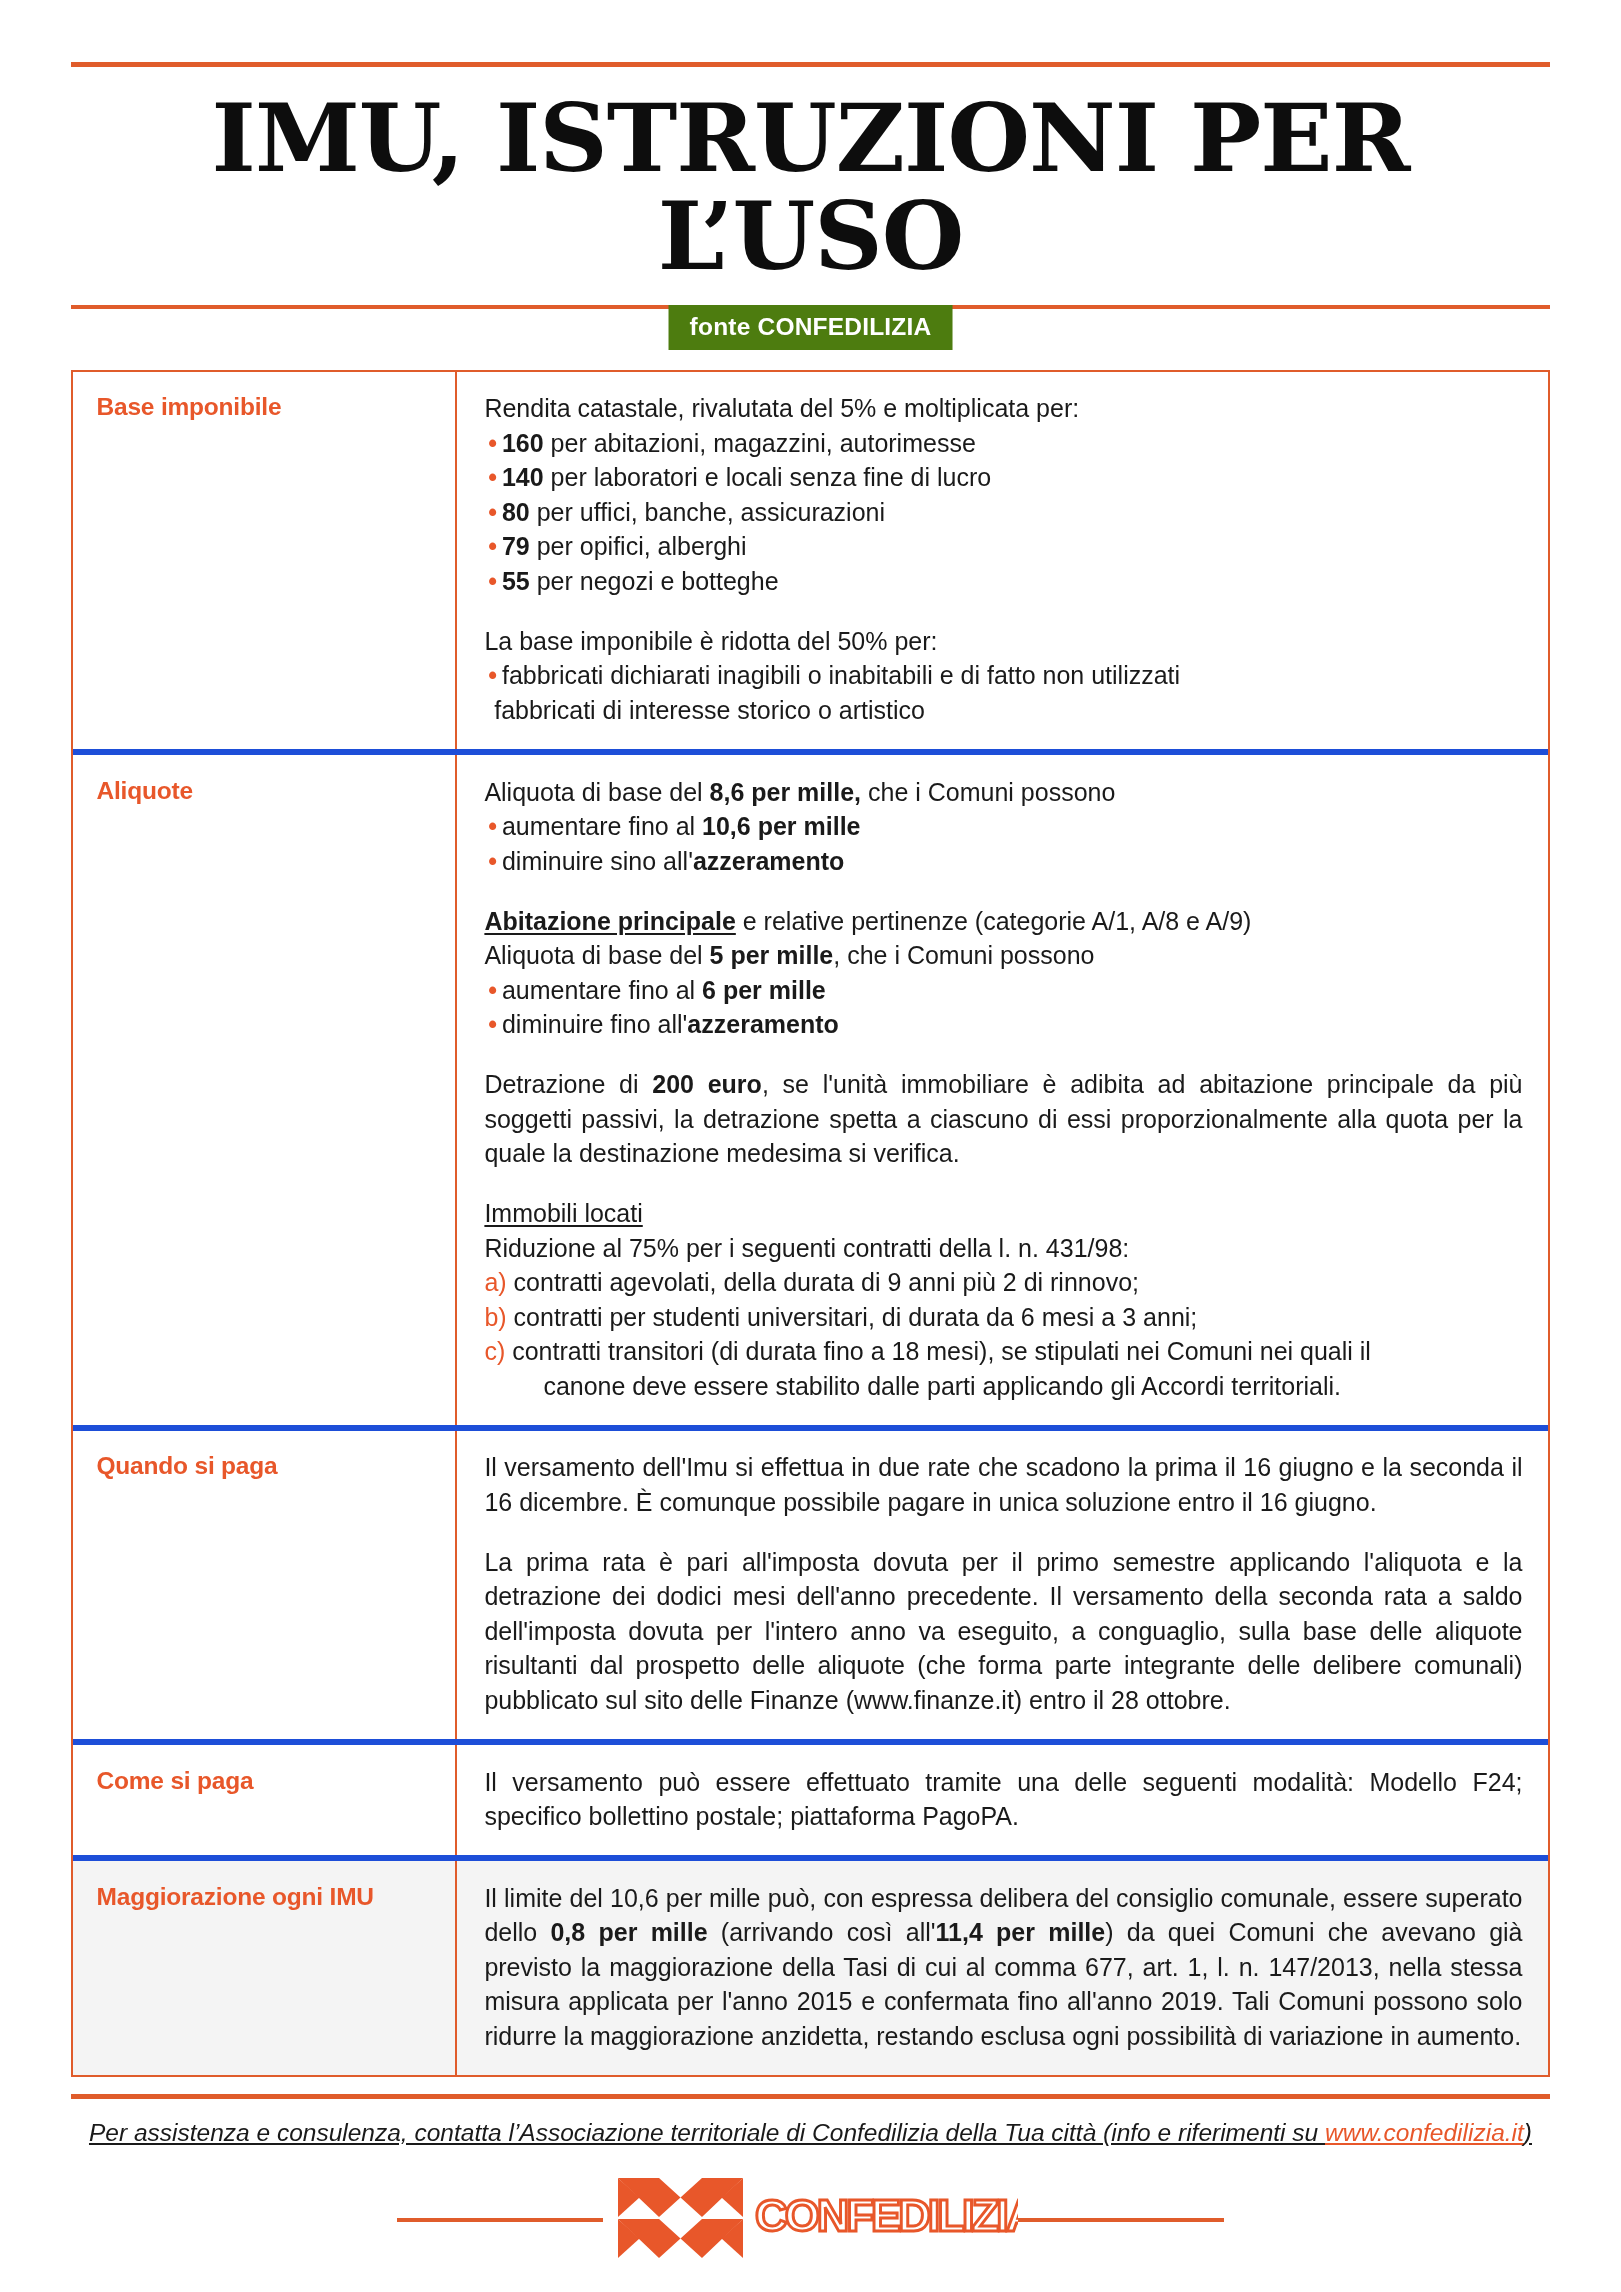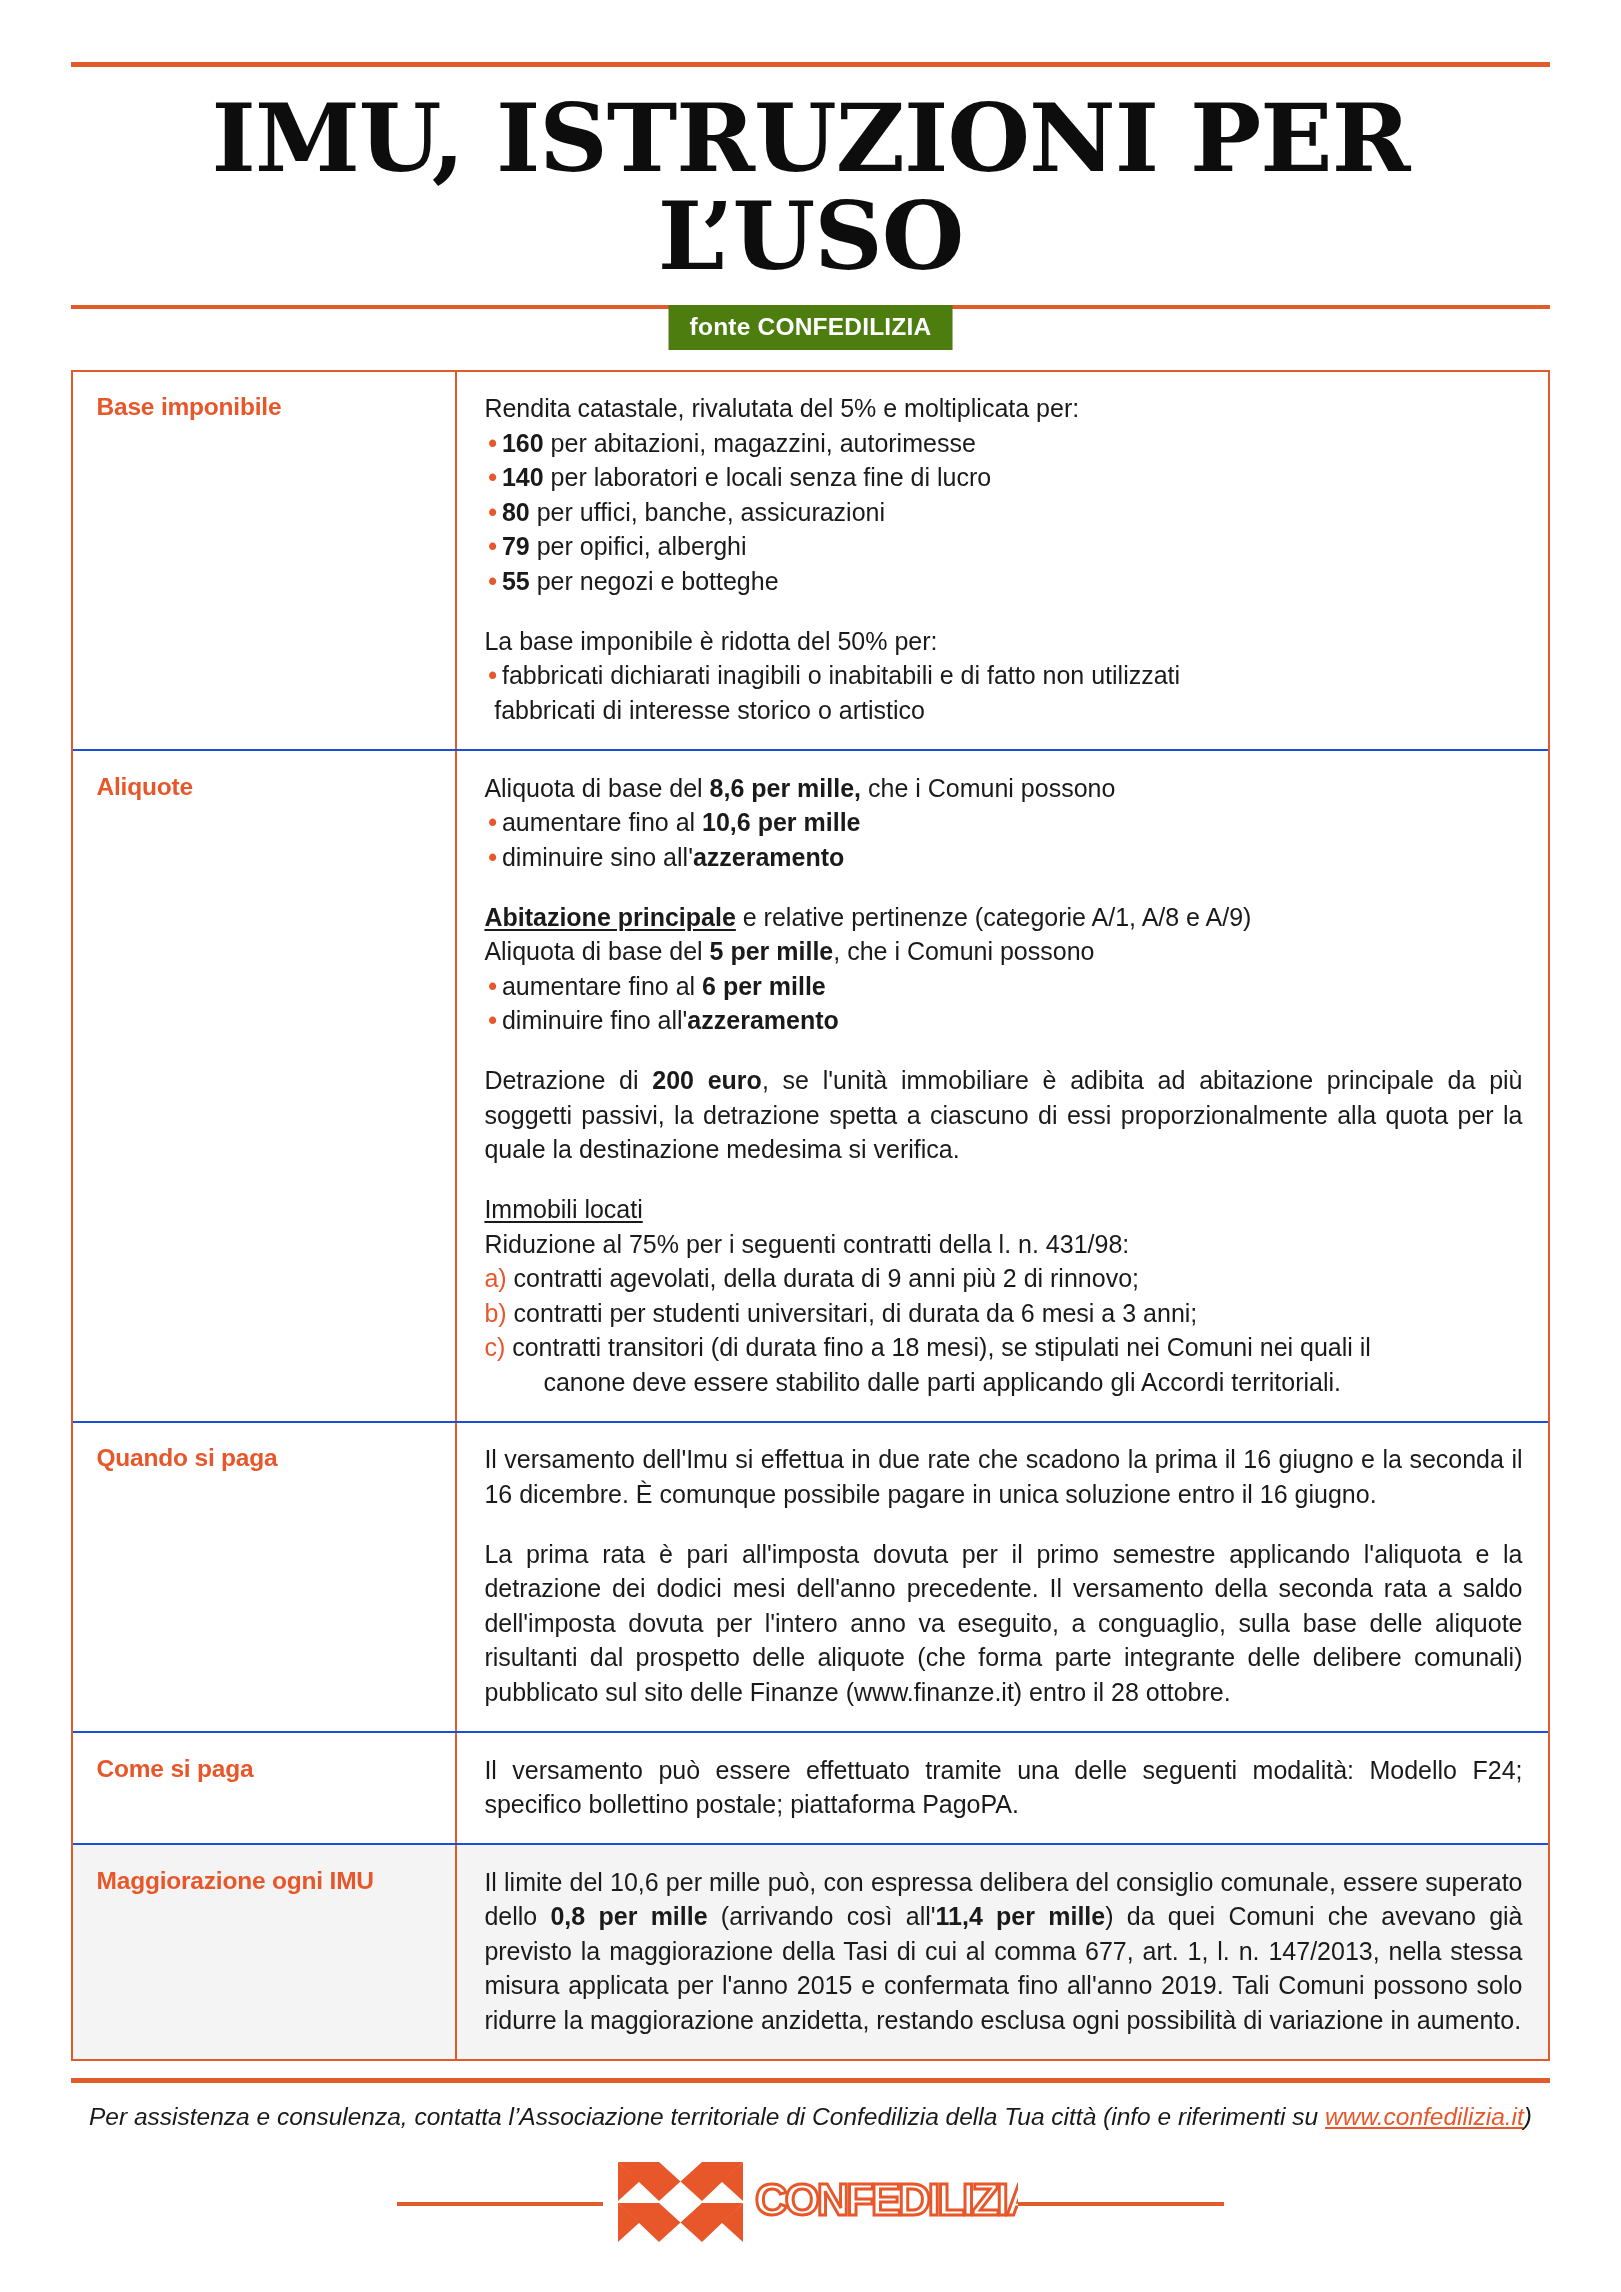--- a/index.html
+++ b/index.html
@@ -63,21 +63,21 @@
 
   
   .table {
     margin-top: 21.6px;
     border: 2.9px solid #e05c2b;
     display: flex;
     flex-direction: column;
   }
   .row {
     display: flex;
-    border-bottom: 2px solid #1d4ed8;
+    border-bottom: 6px solid #1d4ed8;
   }
   .row:last-child { border-bottom: none; }
   .row.shaded { background: #f4f4f4; }
   .cell-label {
     width: 384px;
     flex: 0 0 384px;
     border-right: 2px solid #e05c2b;
     padding: 21.6px 0 21.6px 23.5px;
   }
   .cell-label .lbl {
@@ -113,20 +113,21 @@
     background: #e05c2b;
     margin-top: 17.6px;
   }
   .foot-note {
     margin-top: 19.6px;
     text-align: center;
     font-style: italic;
     font-size: 24.5px;
     color: #1a1a1a;
     white-space: nowrap;
+    text-decoration: underline;
   }
   .foot-note .url { color: #e8572a; }
 
   .logo-row {
     margin-top: 29px;
     display: flex;
     align-items: center;
     justify-content: center;
     gap: 0px;
   }

